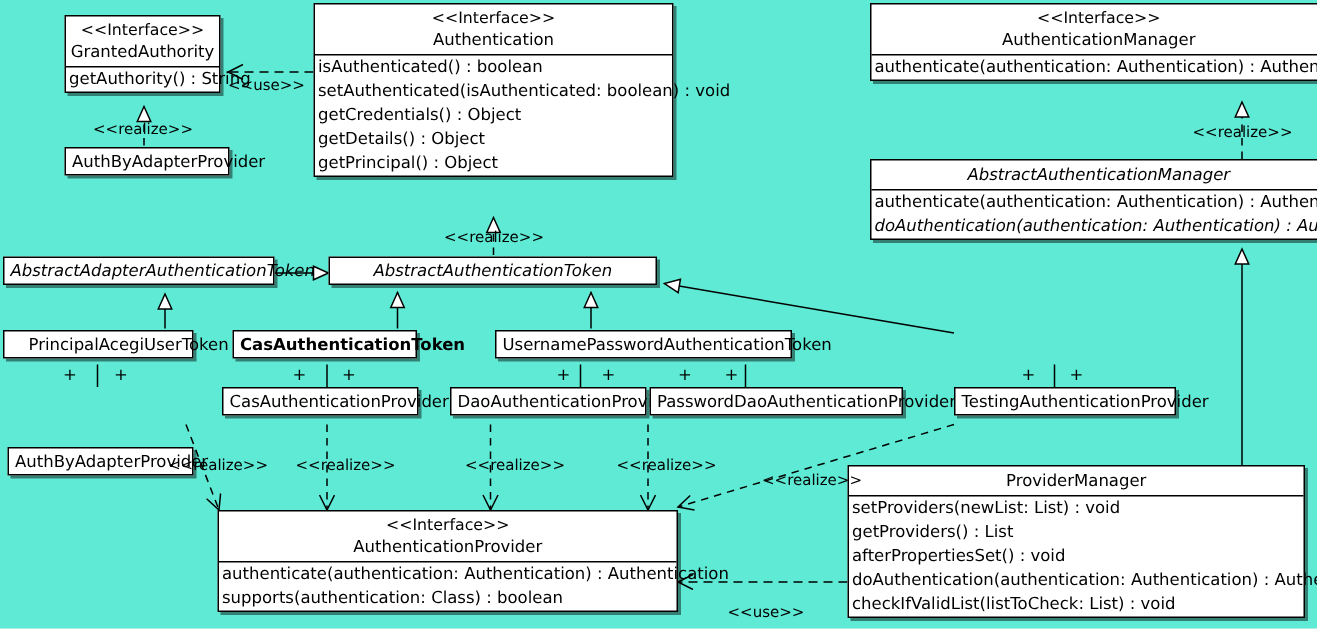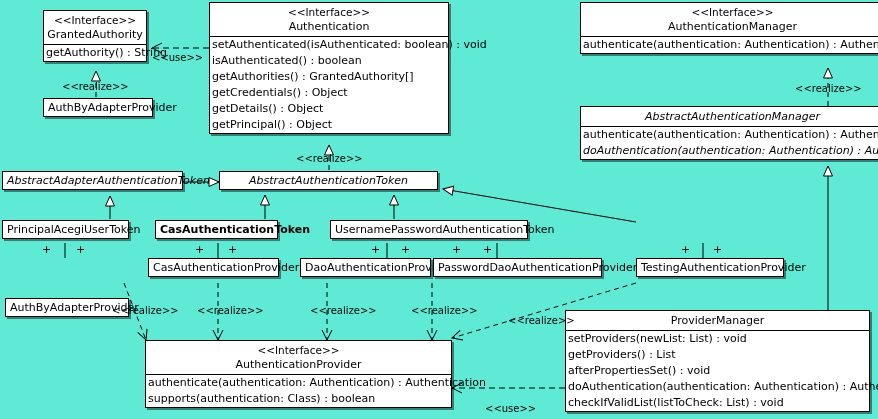--- a/index.html
+++ b/index.html
@@ -170,23 +170,22 @@
       <span class="nm">AuthByAdapterProvider</span>
     </div>
   </div>
 
   <div class="umlbox" style="left:209px; top:2px; width:240px;">
     <div class="hdr">
       <span class="stereo">&lt;&lt;Interface&gt;&gt;</span>
       <span class="nm">Authentication</span>
     </div>
     <div class="sect">
+      <div class="m">isAuthenticated() : boolean</div>
       <div class="m">setAuthenticated(isAuthenticated: boolean) : void</div>
-      <div class="m">isAuthenticated() : boolean</div>
-      <div class="m">getAuthorities() : GrantedAuthority[]</div>
       <div class="m">getCredentials() : Object</div>
       <div class="m">getDetails() : Object</div>
       <div class="m">getPrincipal() : Object</div>
     </div>
   </div>
 
   <div class="umlbox" style="left:580px; top:2px; width:305px;">
     <div class="hdr">
       <span class="stereo">&lt;&lt;Interface&gt;&gt;</span>
       <span class="nm">AuthenticationManager</span>
@@ -211,21 +210,21 @@
       <span class="nm italic">AbstractAdapterAuthenticationToken</span>
     </div>
   </div>
 
   <div class="umlbox compact" style="left:219px; top:171px; width:219px;">
     <div class="hdr">
       <span class="nm italic">AbstractAuthenticationToken</span>
     </div>
   </div>
 
-  <div class="umlbox compact" style="left:2px; top:220px; width:127px;">
+  <div class="umlbox compact" style="left:2px; top:220px; width:127px;padding-left:12px;">
     <div class="hdr">
       <span class="nm">PrincipalAcegiUserToken</span>
     </div>
   </div>
 
   <div class="umlbox compact" style="left:155px; top:220px; width:123px;font-weight:bold;">
     <div class="hdr">
       <span class="nm">CasAuthenticationToken</span>
     </div>
   </div>

